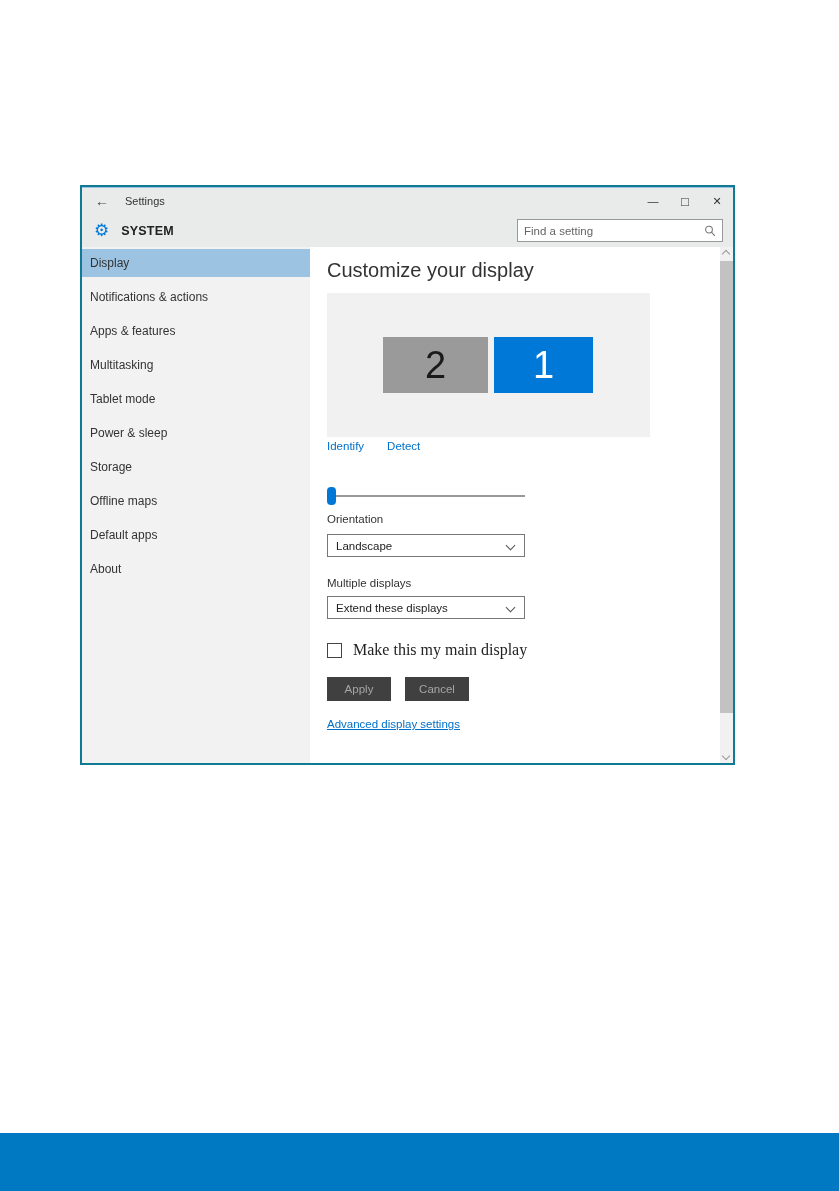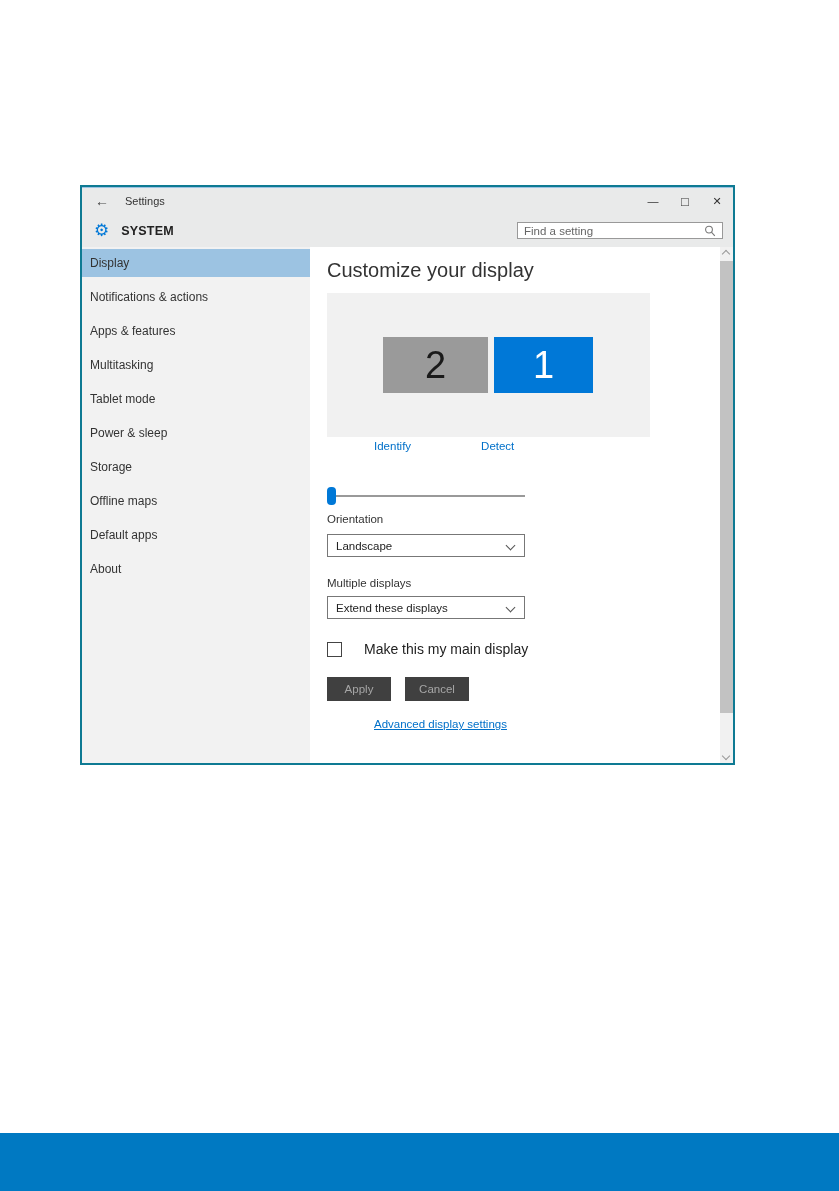--- a/index.html
+++ b/index.html
@@ -24,21 +24,21 @@
              font-size: 11px; color: #333; }
   .win-btn.max { font-size: 13px; }
 
   .appheader {
     position: absolute; left: 0; top: 27px; right: 0; height: 33px;
     background: #e9eaea; display: flex; align-items: center;
   }
   .gear { margin-left: 12px; font-size: 17px; color: #0078d7; line-height: 1; }
   .section-name { margin-left: 12px; font-size: 12.5px; font-weight: 700; color: #222; letter-spacing: 0.2px; }
   .searchbox {
-    margin-left: auto; margin-right: 10px; width: 206px; height: 17px;
+    margin-left: auto; margin-right: 10px; width: 206px; height: 23px;
     background: #fff; border: 1px solid #999; display: flex; align-items: center;
   }
   .searchbox input {
     border: none; outline: none; flex: 1; height: 100%; padding: 0 6px;
     font-size: 11.5px; color: #333; font-family: "Liberation Sans", "DejaVu Sans", sans-serif;
     background: transparent;
   }
   .searchbox input::placeholder { color: #666; opacity: 1; }
   .search-glyph { margin-right: 6px; display: block; }
 
@@ -57,37 +57,37 @@
   .content {
     position: absolute; left: 228px; top: 60px; right: 13px; bottom: 0;
     background: #ffffff;
   }
   .heading { position: absolute; left: 17px; top: 12px; font-size: 20px; font-weight: 400; color: #333; }
   .preview { position: absolute; left: 17px; top: 46px; width: 323px; height: 144px; background: #f1f1f1; }
   .monitor { position: absolute; top: 44px; height: 56px; display: flex; align-items: center; justify-content: center;
              font-size: 38px; font-weight: 300; }
   .monitor.m2 { left: 56px; width: 105px; background: #9a9a9a; color: #1a1a1a; }
   .monitor.m1 { left: 167px; width: 99px; background: #0078d7; color: #ffffff; }
-  .link { color: #0070c9; font-size: 11.5px; text-decoration: none; margin-left: 47px; }
+  .link { color: #0070c9; font-size: 11.5px; text-decoration: none; }
   .links-row { position: absolute; left: 17px; top: 193px; display: flex; gap: 23px; }
   .scale-label { position: absolute; left: 17px; top: 220px; font-size: 11.5px; color: #333; width: 390px; }
   .slider { position: absolute; left: 17px; top: 240px; width: 198px; height: 18px; }
   .slider .track { position: absolute; left: 0; right: 0; top: 8px; height: 2px; background: #999; }
   .slider .thumb { position: absolute; left: 0; top: 0; width: 9px; height: 18px; border-radius: 4px; background: #0078d7; }
   .field-label { position: absolute; left: 17px; font-size: 11.5px; color: #333; }
   .dropdown {
     position: absolute; left: 17px; width: 198px; height: 23px;
     background: #fff; border: 1px solid #777; display: flex; align-items: center;
     font-size: 11.5px; color: #222; padding-left: 8px;
   }
   .chev { position: absolute; right: 10px; top: 7px; width: 7px; height: 7px;
           border-right: 1px solid #555; border-bottom: 1px solid #555; transform: rotate(45deg); }
   .checkbox-row { position: absolute; left: 17px; top: 394px; display: flex; align-items: center; }
   .checkbox { width: 15px; height: 15px; border: 1px solid #444; background: #fff; }
-  .checkbox-label { margin-left: 22px; font-size: 14px; color: #222; }
+  .checkbox-label { margin-left: 11px; font-size: 16px; color: #222; font-family: Liberation Serif, serif; }
   .btn {
     position: absolute; top: 430px; width: 64px; height: 24px;
     background: #404040; color: #a6a6a6; font-size: 11.5px;
     display: flex; align-items: center; justify-content: center; border: none;
   }
   .btn.apply { left: 17px; }
   .btn.cancel { left: 95px; }
   .advanced { position: absolute; left: 17px; top: 471px; font-size: 11.5px; text-decoration: underline; }
 
   

